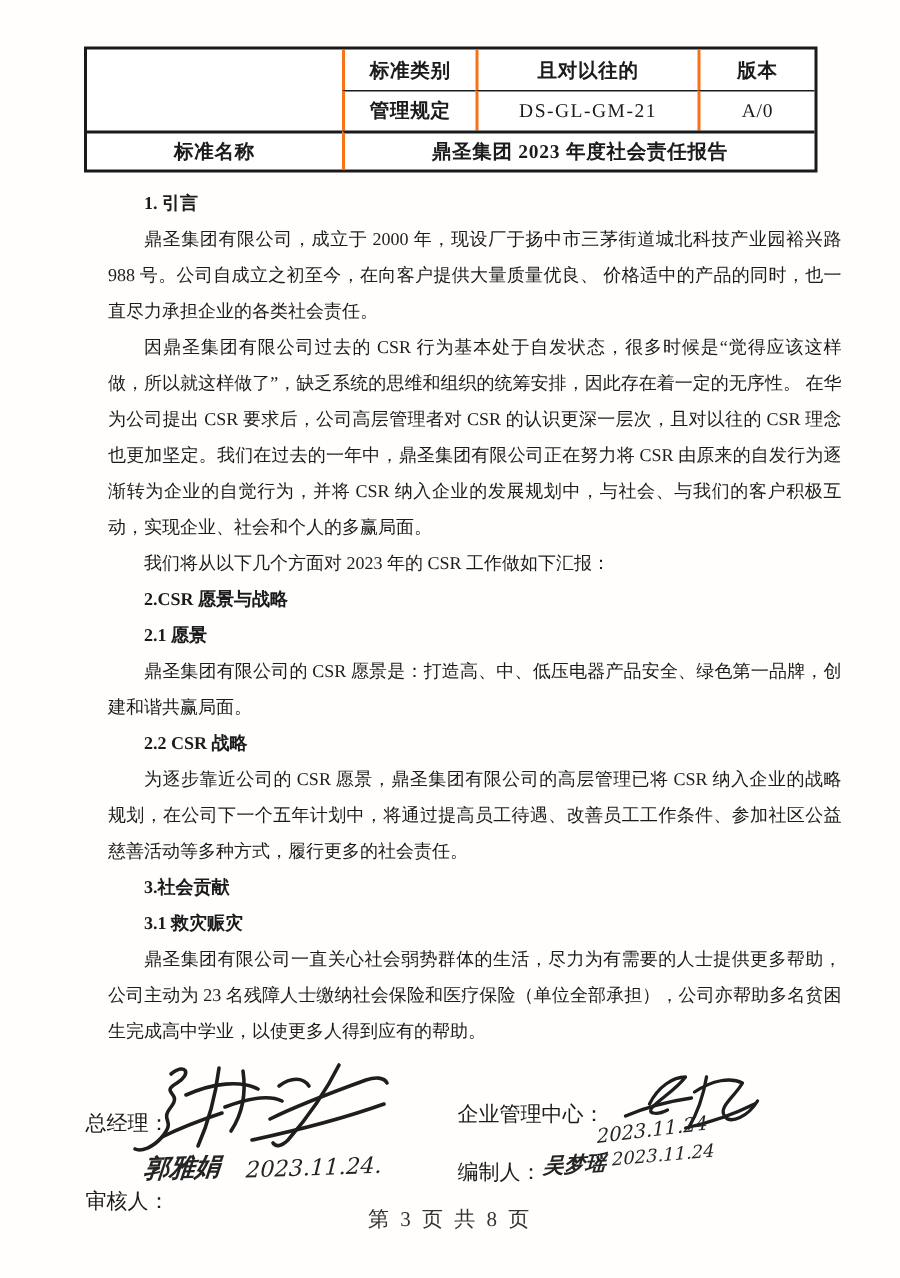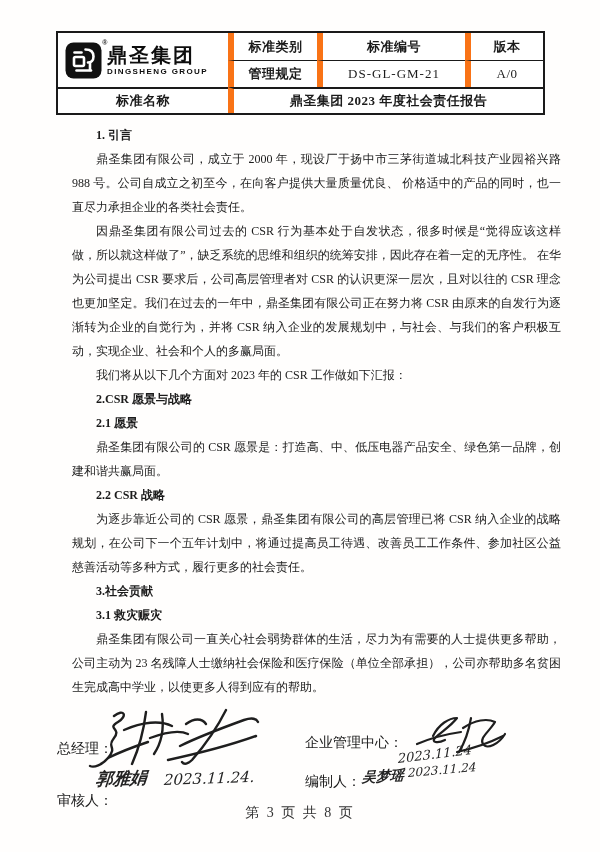--- a/index.html
+++ b/index.html
@@ -16,21 +16,21 @@
     position: absolute; left: 56px; top: 31px; width: 489px;
     display: grid;
     grid-template-columns: 170px 89px 148px 1fr;
     grid-template-rows: 27px 27px 26px;
     border: 2px solid #1a1a1a;
     background: #fff;
   }
   .hcell {
     display: flex; align-items: center; justify-content: center;
     font-size: 13px; font-weight: 700; letter-spacing: 0.5px;
-    border-left: 6px solid #f97316; border-top: 1px solid #1a1a1a;
+    border-left: 2px solid #f97316; border-top: 1px solid #1a1a1a;
     white-space: nowrap; overflow: hidden;
   }
   .hcell.value { font-weight: 400; }
   .no-left { border-left: none; }
   .no-top  { border-top: none; }
   .thick-top { border-top: 2px solid #1a1a1a; }
   .logo-cell {
     grid-row: 1 / 3; grid-column: 1;
     border: none;
     display: flex; align-items: center; gap: 5px;
@@ -77,42 +77,23 @@
     text-align: center; font-size: 14px; letter-spacing: 2px; color: #333;
   }
 </style>
 </head>
 <body>
 
 <div class="page">
 
   <div class="header-table">
 
-    <div class="hcell logo-cell">
-      <span class="logo-icon-wrap">
-        <svg width="37" height="37" viewBox="0 0 37 37">
-          <rect x="0.5" y="0.5" width="36" height="36" rx="8" fill="#111111"></rect>
-          <g stroke="#ffffff" stroke-width="2.6" fill="none" stroke-linecap="round">
-            <path d="M9.5 10.5 h7"></path>
-            <path d="M20.5 7.5 c5.5 0 8 2.5 8 7 c0 4 -2.5 6 -5.5 6"></path>
-            <rect x="9" y="15" width="10" height="9" rx="1.5"></rect>
-            <path d="M11.5 28.5 h14.5"></path>
-            <path d="M25 20.5 v7.5"></path>
-          </g>
-        </svg>
-        <span class="reg-mark">®</span>
-      </span>
-      <span class="logo-text">
-        <span class="logo-cn">鼎圣集团</span>
-        <span class="logo-en">DINGSHENG GROUP</span>
-      </span>
-    </div>
 
     <div class="hcell no-top" style="grid-row:1;grid-column:2">标准类别</div>
-    <div class="hcell no-top" style="grid-row:1;grid-column:3">标准编号</div>
+    <div class="hcell no-top" style="grid-row:1;grid-column:3">且对以往的</div>
     <div class="hcell no-top" style="grid-row:1;grid-column:4">版本</div>
 
     <div class="hcell" style="grid-row:2;grid-column:2">管理规定</div>
     <div class="hcell value cell-num" style="grid-row:2;grid-column:3">DS-GL-GM-21</div>
     <div class="hcell value" style="grid-row:2;grid-column:4">A/0</div>
 
     <div class="hcell no-left thick-top" style="grid-row:3;grid-column:1">标准名称</div>
     <div class="hcell thick-top" style="grid-row:3;grid-column:2/5">鼎圣集团 2023 年度社会责任报告</div>
   </div>
 

